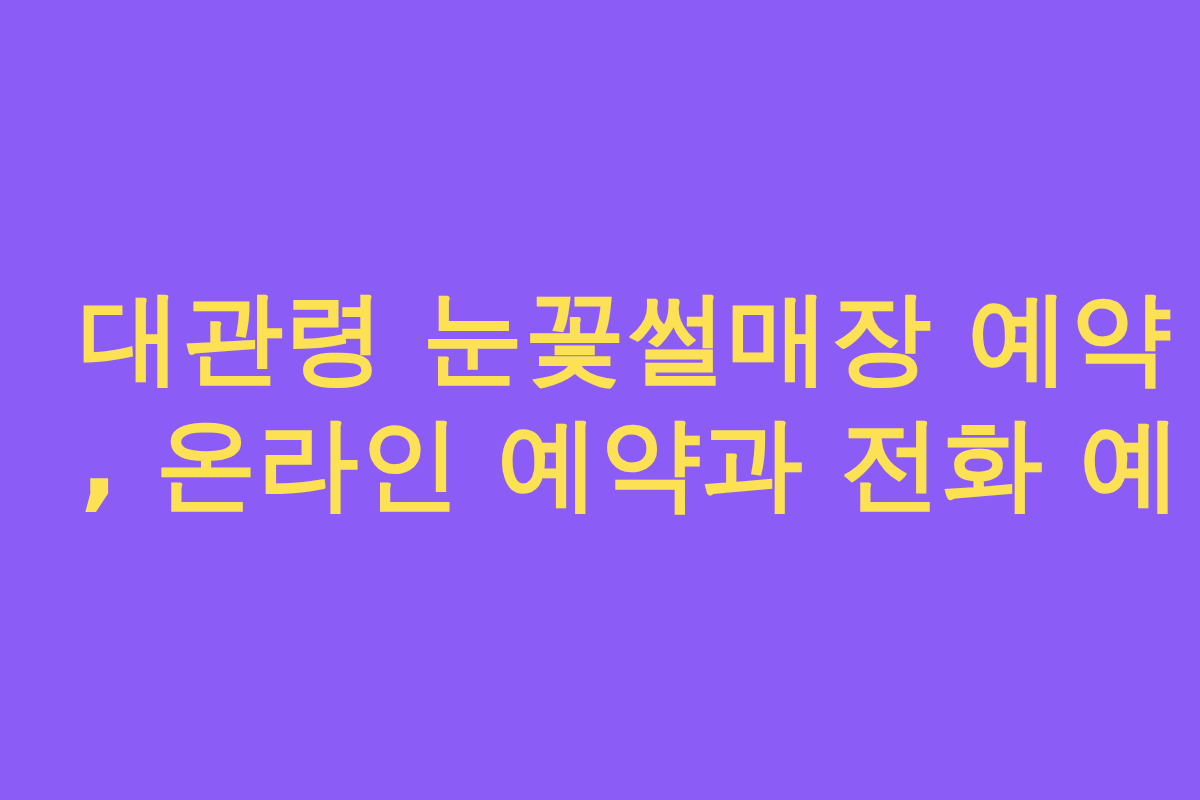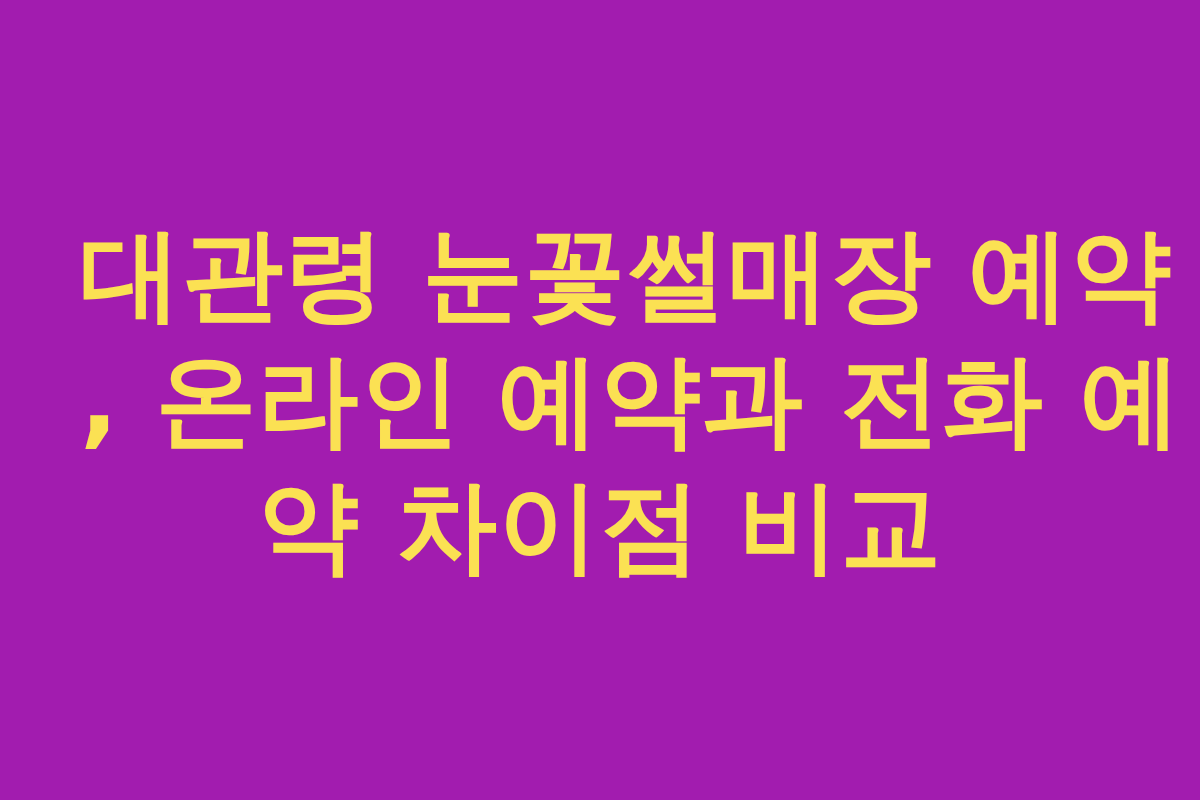--- a/index.html
+++ b/index.html
@@ -45,24 +45,23 @@
   }
 
   
   .line-1 { letter-spacing: 1px; }
   .line-2 { letter-spacing: 1px; text-align: right; }
   .line-3 { letter-spacing: 1px; }
 </style>
 </head>
 <body>
 
-<div id="canvas" style="background: #a21caf;">
+<div id="canvas" style="background: #8b5cf6;">
 
   <div id="headline-block">
 
     <span class="headline-line line-1" style="color: rgb(251, 225, 83);">대관령 눈꽃썰매장 예약</span>
 
     <span class="headline-line line-2" style="color: rgb(251, 225, 83);">, 온라인 예약과 전화 예</span>
 
-    <span class="headline-line line-3" style="color: rgb(251, 225, 83);">약 차이점 비교</span>
 
   </div>
 </div>
 
 </body></html>

